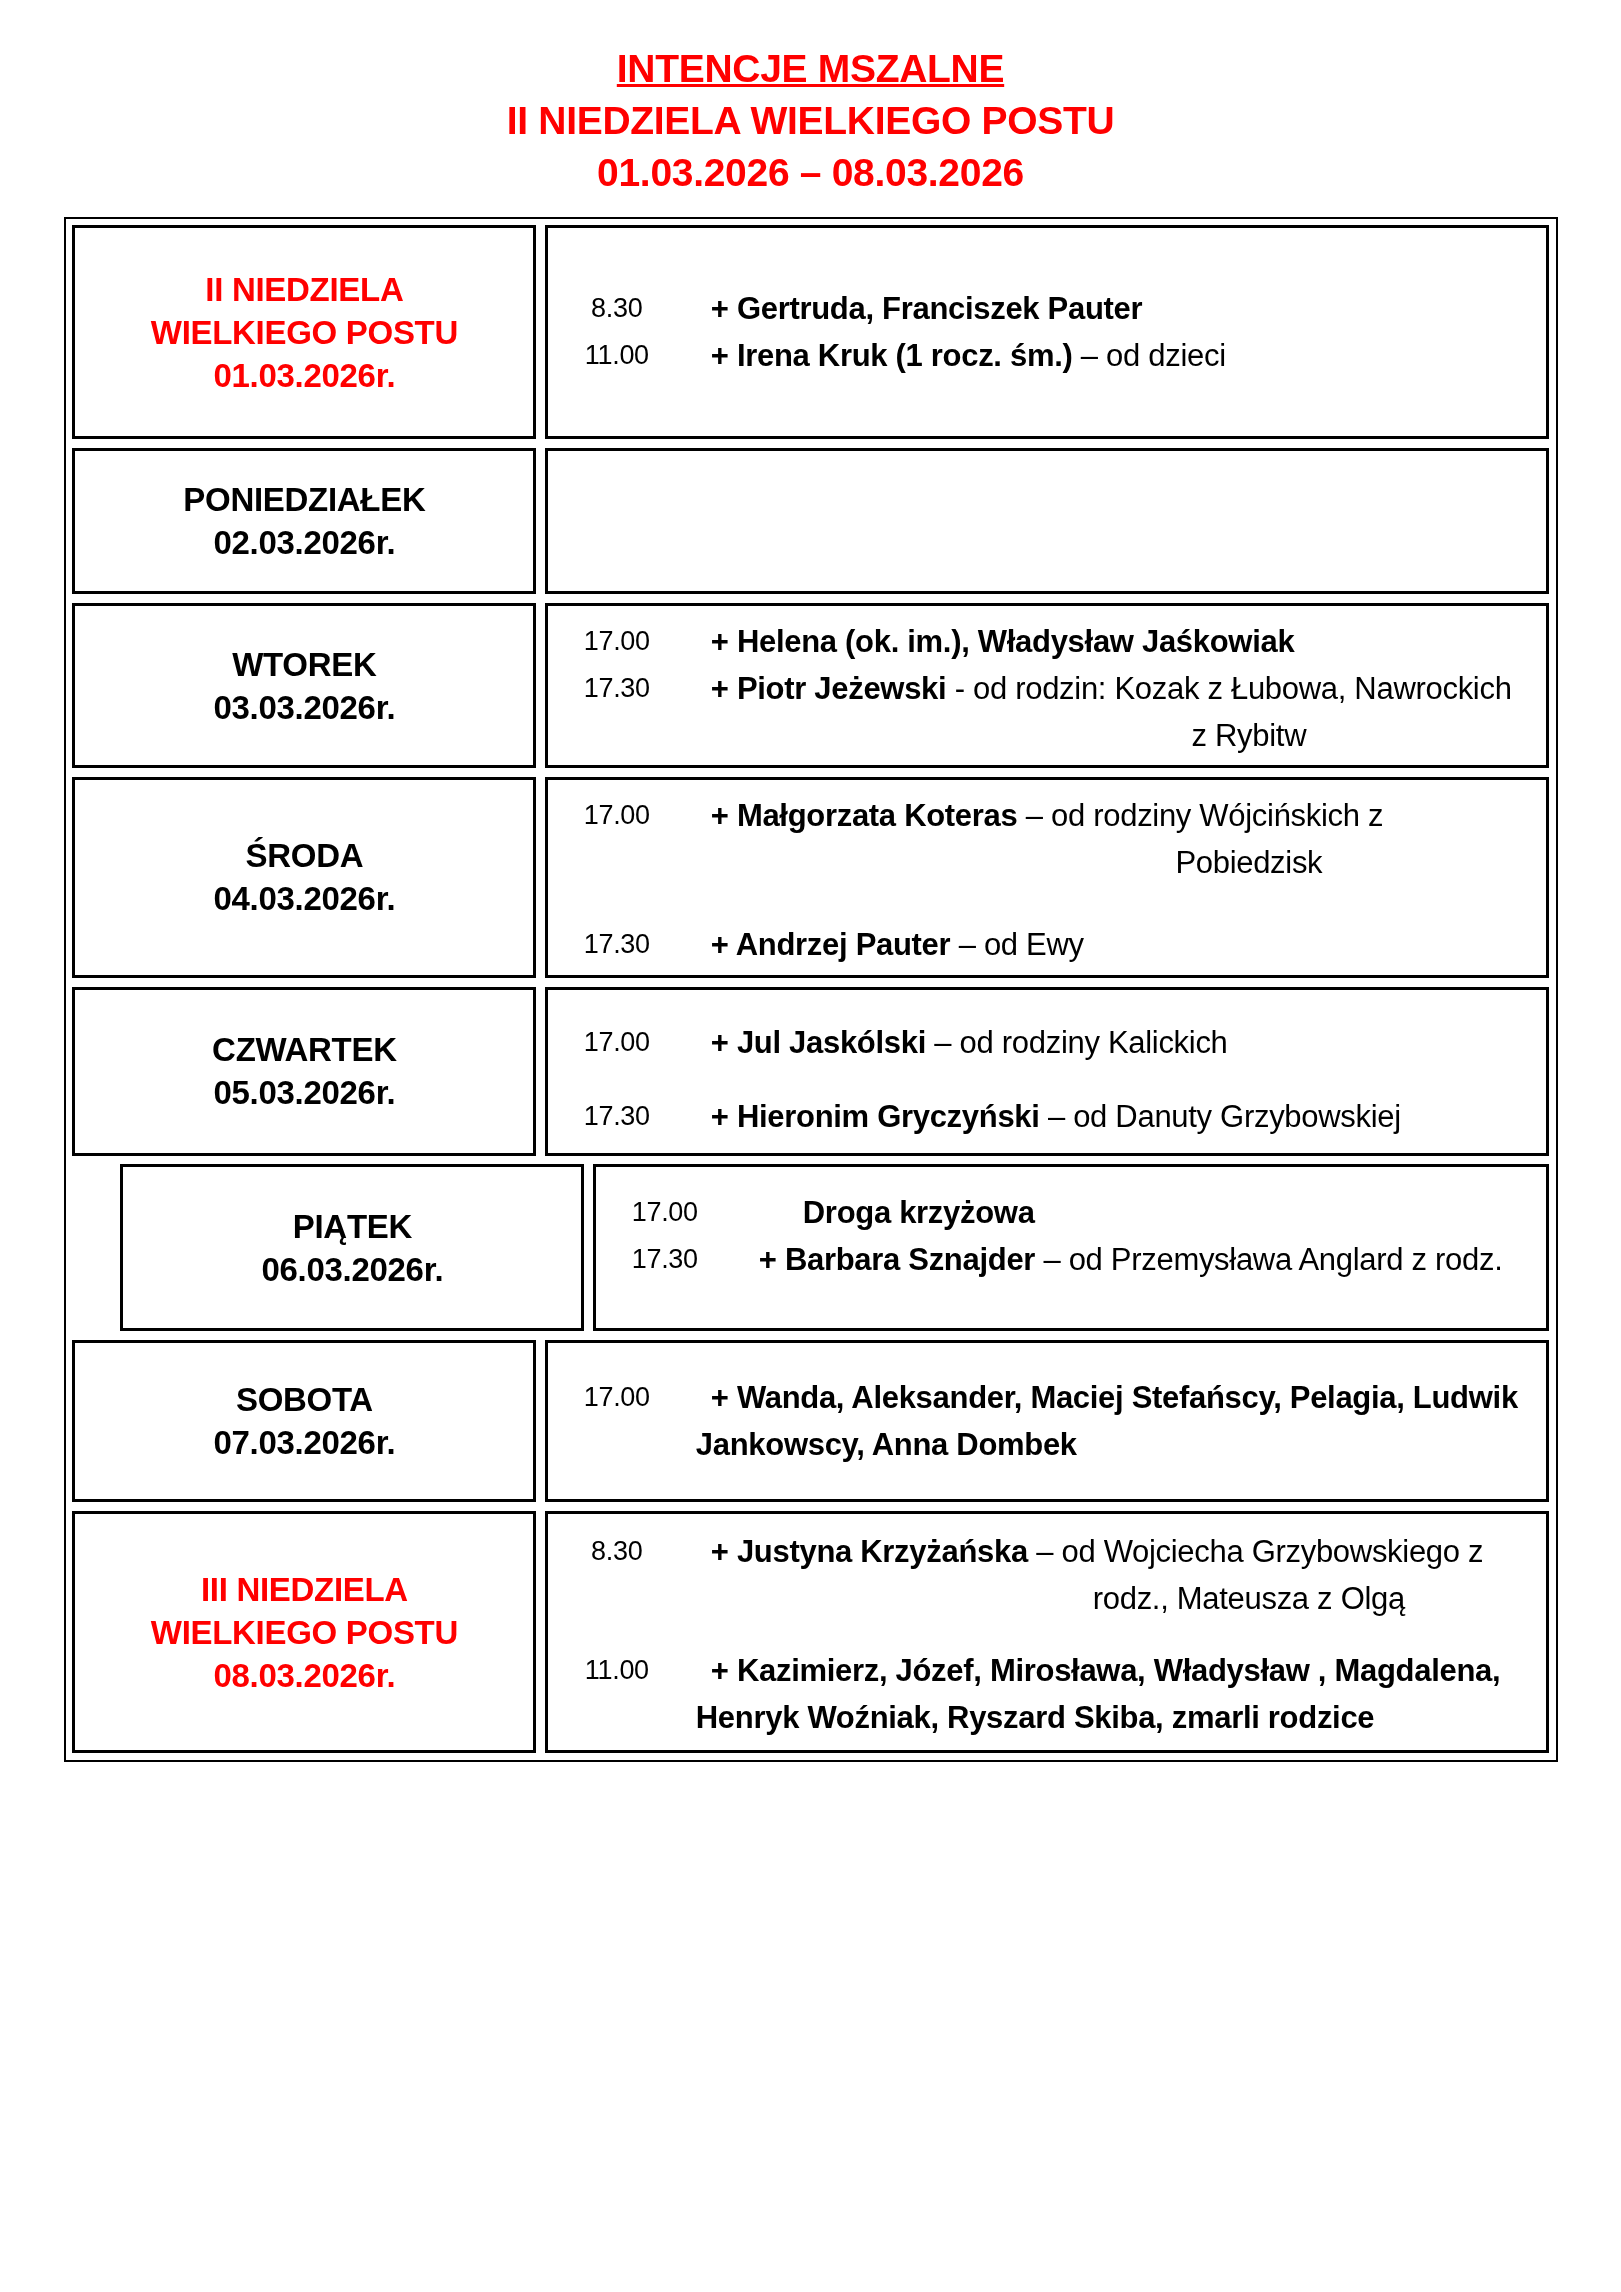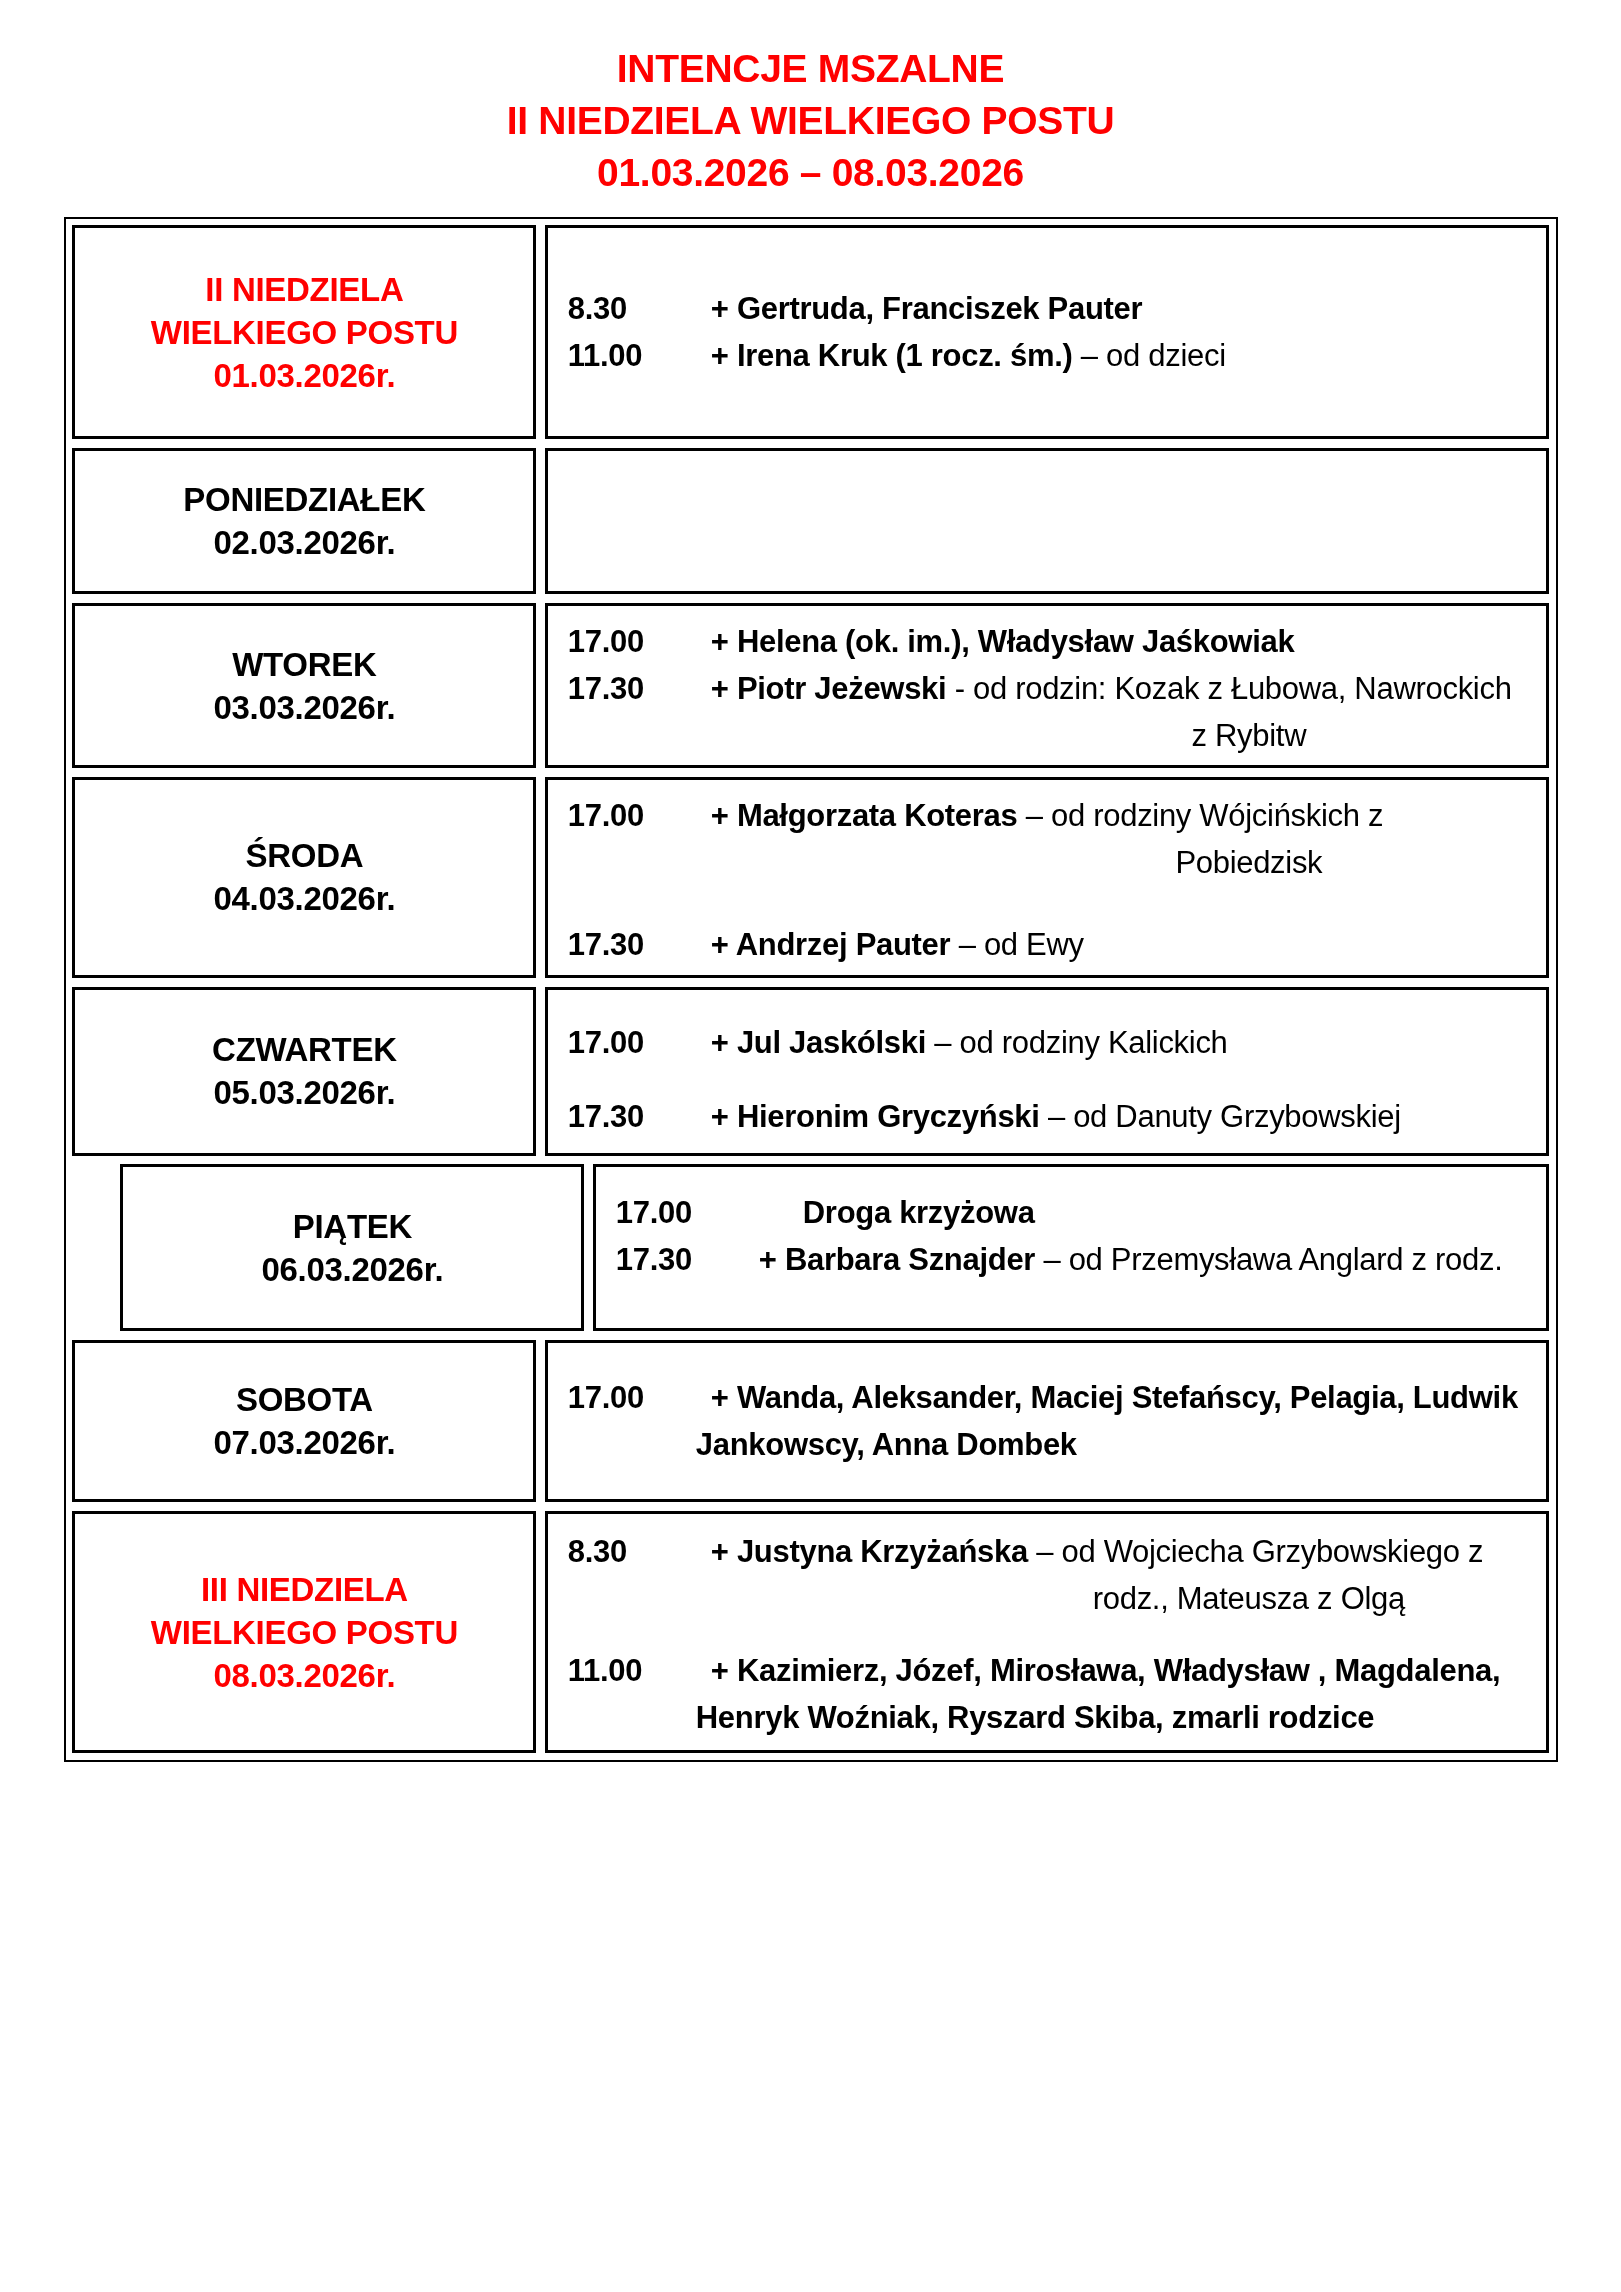--- a/index.html
+++ b/index.html
@@ -37,22 +37,22 @@
   .day-line { font-size:33px; font-weight:bold; line-height:43px; letter-spacing:-0.3px; }
   .int-cell {
     flex:1; display:flex; flex-direction:column; justify-content:flex-start;
     padding:9.8px 13.7px 9.8px 19.6px;
   }
   .int-cell.vcenter { justify-content:center; }
 
   .entry { display:flex; }
   .entry.gap-before { margin-top:31px; }
   .time {
-    flex:none; width:98px; text-align:left; font-weight:bold;
-    font-size:31px; line-height:47px; letter-spacing:-0.3px;
+    flex:none; width:98px; text-align:center; font-weight:normal;
+    font-size:27px; line-height:47px; letter-spacing:-0.3px;
   }
   .itext {
     flex:1; margin-left:45px; font-size:31px; line-height:47px; letter-spacing:-0.3px;
   }
   .itext .b { font-weight:bold; }
   .itext.indent { padding-left:44px; }
   .cont-center { text-align:center; padding-left:255px; }
   .cont-indent { margin-left:30px; }
 
   
@@ -72,21 +72,21 @@
   .trow:nth-of-type(6) .int-cell { padding-top:21.6px; }
   .trow:nth-of-type(8) .int-cell { padding-top:13.7px; }
   .trow:nth-of-type(8) .entry.gap-before { margin-top:25.5px; }
 </style>
 </head>
 <body>
 
 <div class="page">
 
   <div class="title-block">
-    <div class="title-line" style="color: rgb(255, 0, 0);">INTENCJE MSZALNE</div>
+    <div class="title-line" style="color: rgb(255, 0, 0); text-decoration: underline;">INTENCJE MSZALNE</div>
     <div class="title-line" style="color: rgb(255, 0, 0);">II NIEDZIELA WIELKIEGO POSTU</div>
     <div class="title-line" style="color: rgb(255, 0, 0);">01.03.2026 – 08.03.2026</div>
   </div>
 
   <div class="table-outer">
     <div class="tbody" id="schedule-body">
         <div class="trow">
           <div class="cell day-cell" style="color: rgb(255, 0, 0);">
             <div class="day-line">II NIEDZIELA</div>
             <div class="day-line">WIELKIEGO POSTU</div>

